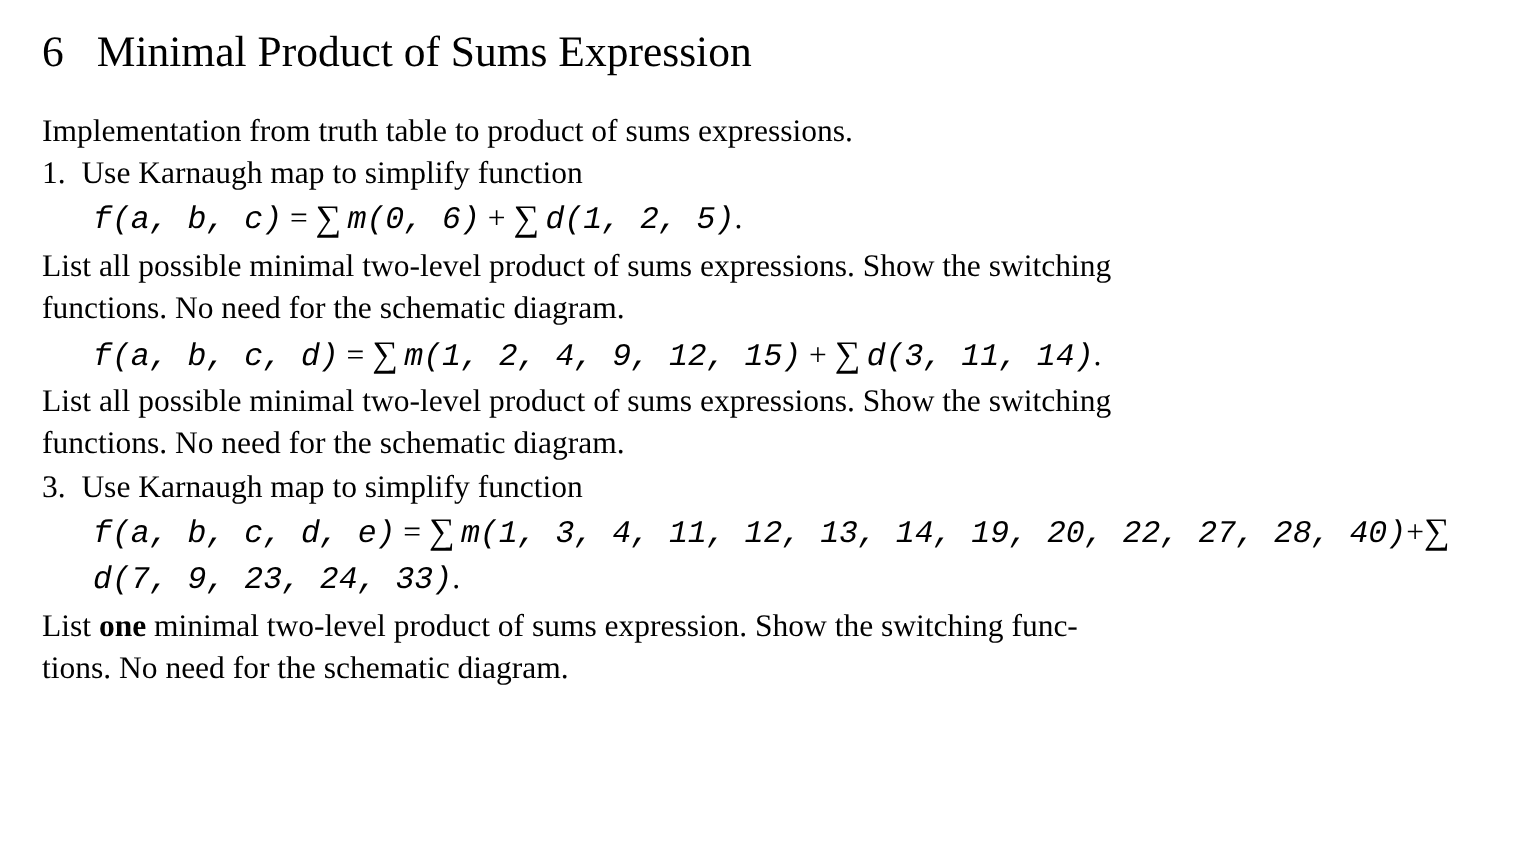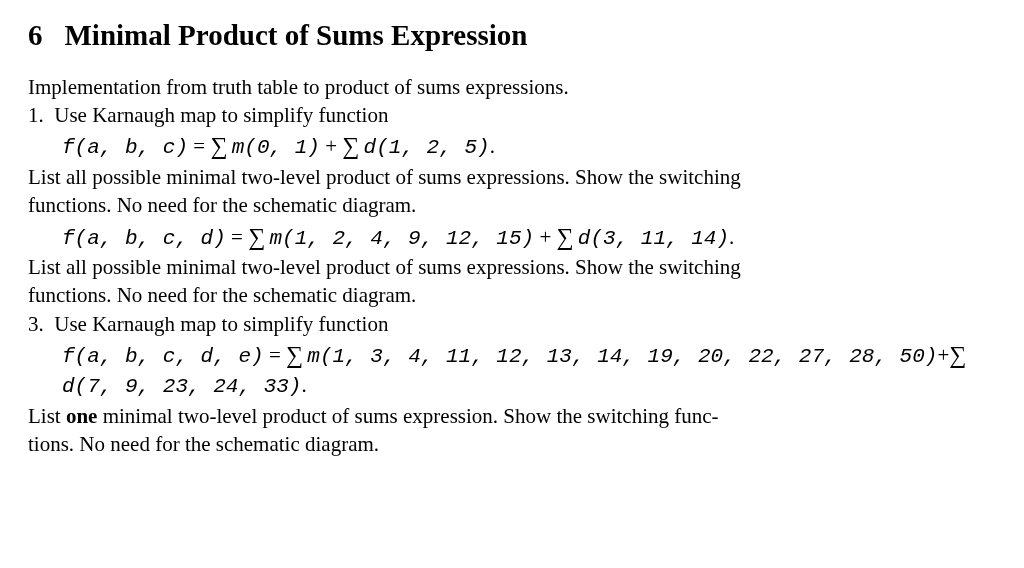--- a/index.html
+++ b/index.html
@@ -9,21 +9,21 @@
     height: 568px;
     background: #ffffff;
     font-family: "Times New Roman", "Latin Modern Roman", serif;
     color: #000000;
   }
   .page {
     padding: 18px 28px 0 28px;
     box-sizing: border-box;
   }
   .section-heading {
-    font-weight: bold;
+    font-weight: normal;
     font-size: 29px;
     margin: 0 0 20px 0;
     line-height: 1.2;
   }
   .section-heading .num {
     display: inline-block;
     margin-right: 22px;
   }
   .body {
     font-size: 21px;
@@ -59,36 +59,36 @@
   </h2>
 
   <div class="body">
 
     <p>Implementation from truth table to product of sums expressions.</p>
 
     <p>
       <span>1.</span>&nbsp;&nbsp;<span>Use Karnaugh map to simplify function</span>
     </p>
     <p class="indent">
-      <span class="math">f(a, b, c)</span><span class="upright"> = </span><span class="sigma">∑</span> <span class="math">m(0, 1)</span><span class="upright"> + </span><span class="sigma">∑</span> <span class="math">d(1, 2, 5)</span><span class="upright">.</span>
+      <span class="math">f(a, b, c)</span><span class="upright"> = </span><span class="sigma">∑</span> <span class="math">m(0, 6)</span><span class="upright"> + </span><span class="sigma">∑</span> <span class="math">d(1, 2, 5)</span><span class="upright">.</span>
     </p>
     <p>List all possible minimal two-level product of sums expressions.  Show the switching</p>
     <p>functions.  No need for the schematic diagram.</p>
 
     <p class="indent">
       <span class="math">f(a, b, c, d)</span><span class="upright"> = </span><span class="sigma">∑</span> <span class="math">m(1, 2, 4, 9, 12, 15)</span><span class="upright"> + </span><span class="sigma">∑</span> <span class="math">d(3, 11, 14)</span><span class="upright">.</span>
     </p>
     <p>List all possible minimal two-level product of sums expressions.  Show the switching</p>
     <p>functions.  No need for the schematic diagram.</p>
 
     <p>
       <span>3.</span>&nbsp;&nbsp;<span>Use Karnaugh map to simplify function</span>
     </p>
     <p class="indent">
-      <span class="math">f(a, b, c, d, e)</span><span class="upright"> = </span><span class="sigma">∑</span> <span class="math">m(1, 3, 4, 11, 12, 13, 14, 19, 20, 22, 27, 28, 50)</span><span class="upright">+</span><span class="sigma">∑</span> <span class="math">d(7, 9, 23, 24, 33)</span><span class="upright">.</span>
+      <span class="math">f(a, b, c, d, e)</span><span class="upright"> = </span><span class="sigma">∑</span> <span class="math">m(1, 3, 4, 11, 12, 13, 14, 19, 20, 22, 27, 28, 40)</span><span class="upright">+</span><span class="sigma">∑</span> <span class="math">d(7, 9, 23, 24, 33)</span><span class="upright">.</span>
     </p>
     <p>
       <span>List </span><b>one</b><span> minimal two-level product of sums expression.  Show the switching func-</span>
     </p>
     <p>tions.  No need for the schematic diagram.</p>
 
   </div>
 </div>
 
 </body></html>

